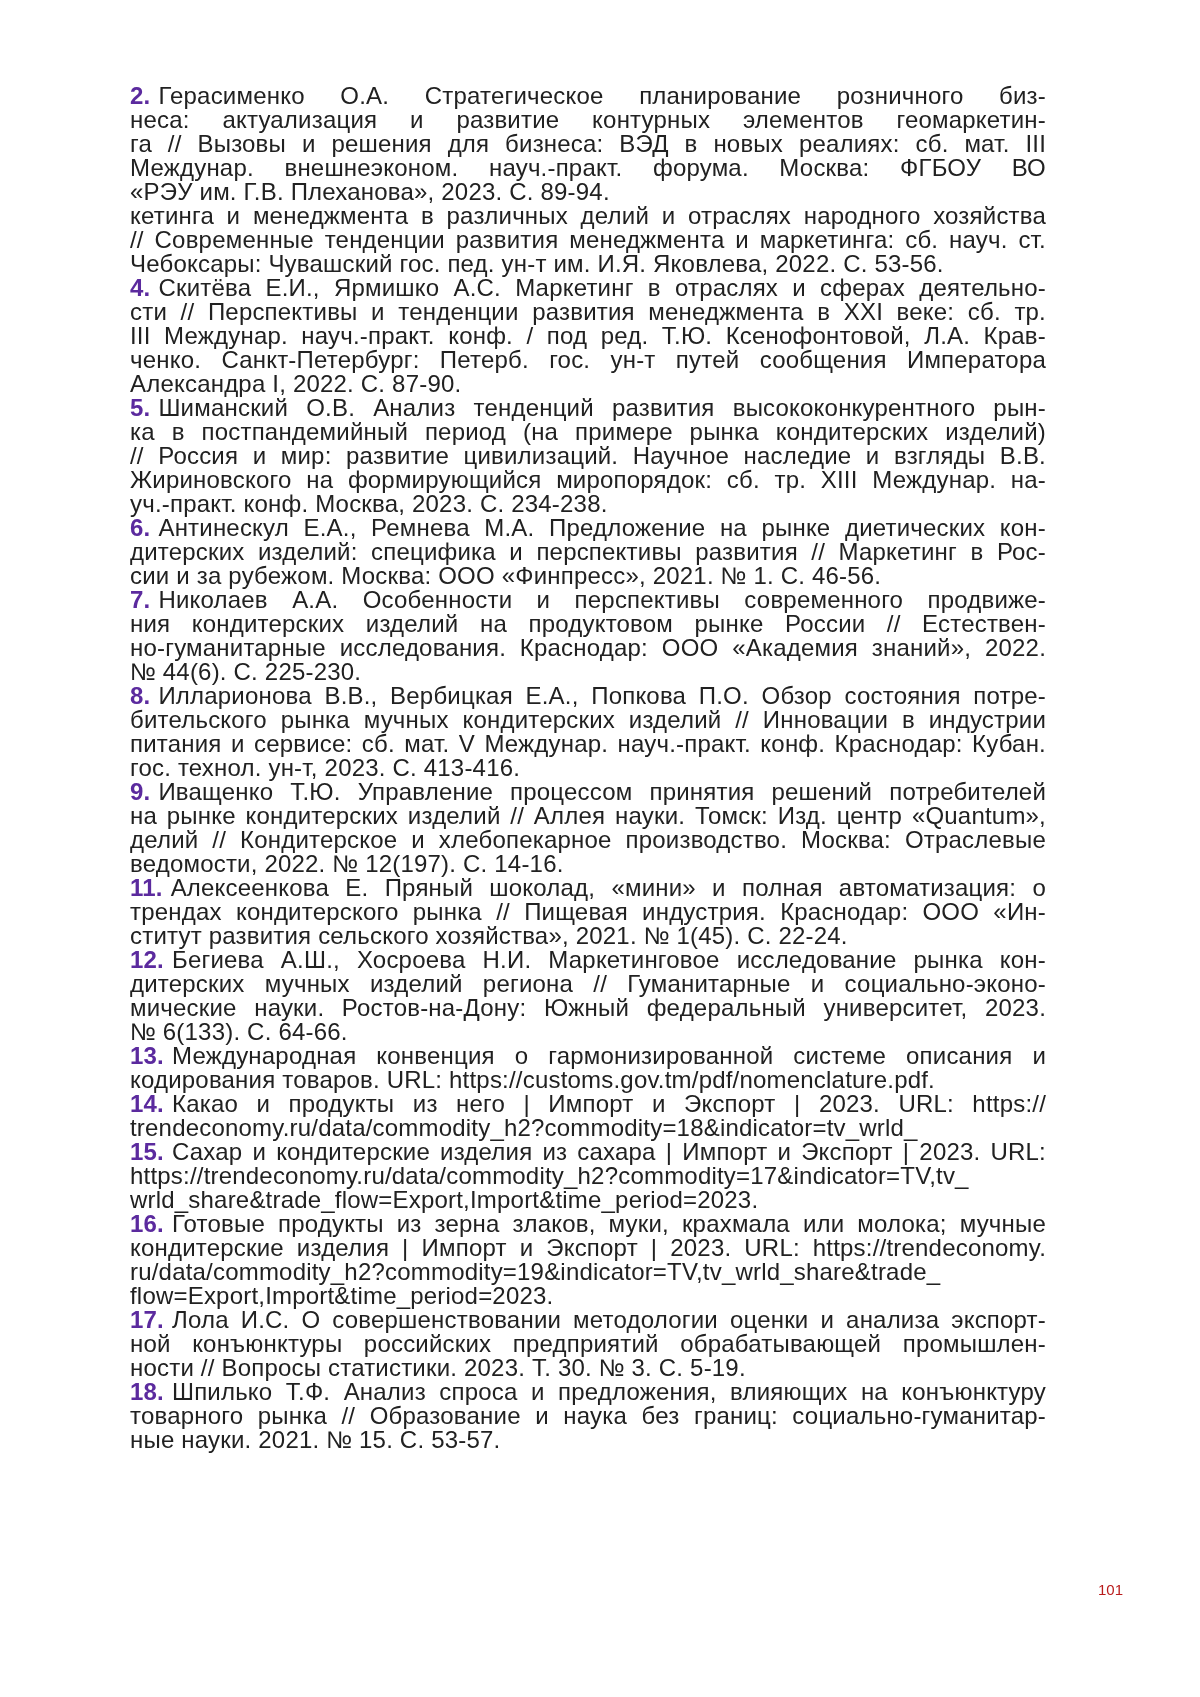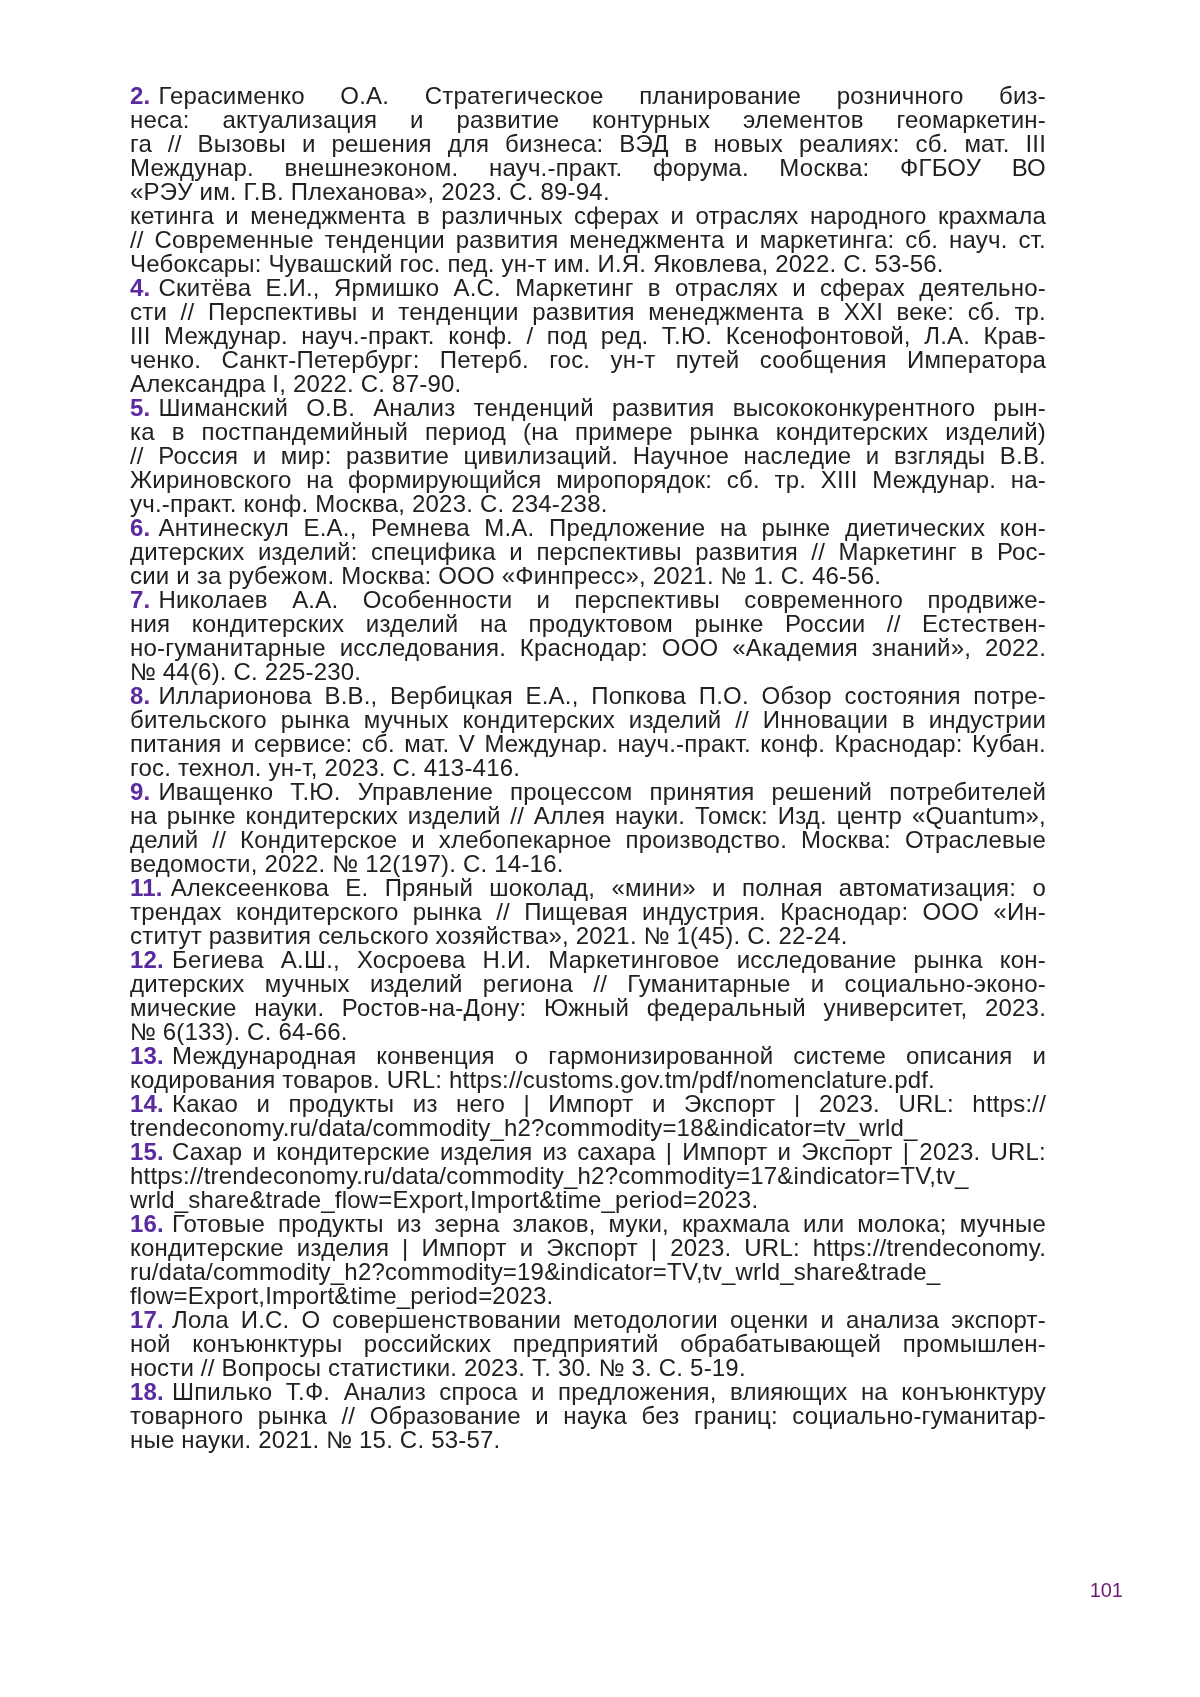--- a/index.html
+++ b/index.html
@@ -37,39 +37,39 @@
   }
   .ref-num {
     font-weight: bold;
     color: var(--accent, #5b2a9e);
     margin-right: 8px;
   }
   .page-number {
     position: absolute;
     top: 1578px;
     right: 77px;
-    font-size: 20px;
+    font-size: 15px;
     line-height: 24px;
-    color: #701a75;
+    color: #b91c1c;
   }
 </style>
 </head>
 <body>
 
 <div class="page">
   <div class="references" id="reference-list">
       <div class="reference">
         <div class="line"><span class="ref-num">2.</span>Герасименко О.А. Стратегическое планирование розничного биз-</div>
         <div class="line">неса: актуализация и развитие контурных элементов геомаркетин-</div>
         <div class="line">га // Вызовы и решения для бизнеса: ВЭД в новых реалиях: сб. мат. III</div>
         <div class="line">Междунар. внешнеэконом. науч.-практ. форума. Москва: ФГБОУ ВО</div>
         <div class="line last">«РЭУ им. Г.В. Плеханова», 2023. С. 89-94.</div>
       </div>
       <div class="reference">
-        <div class="line">кетинга и менеджмента в различных сферах и отраслях народного крахмала</div>
+        <div class="line">кетинга и менеджмента в различных делий и отраслях народного хозяйства</div>
         <div class="line">// Современные тенденции развития менеджмента и маркетинга: сб. науч. ст.</div>
         <div class="line last">Чебоксары: Чувашский гос. пед. ун-т им. И.Я. Яковлева, 2022. С. 53-56.</div>
       </div>
       <div class="reference">
         <div class="line"><span class="ref-num">4.</span>Скитёва Е.И., Ярмишко А.С. Маркетинг в отраслях и сферах деятельно-</div>
         <div class="line">сти // Перспективы и тенденции развития менеджмента в XXI веке: сб. тр.</div>
         <div class="line">III Междунар. науч.-практ. конф. / под ред. Т.Ю. Ксенофонтовой, Л.А. Крав-</div>
         <div class="line">ченко. Санкт-Петербург: Петерб. гос. ун-т путей сообщения Императора</div>
         <div class="line last">Александра I, 2022. С. 87-90.</div>
       </div>

